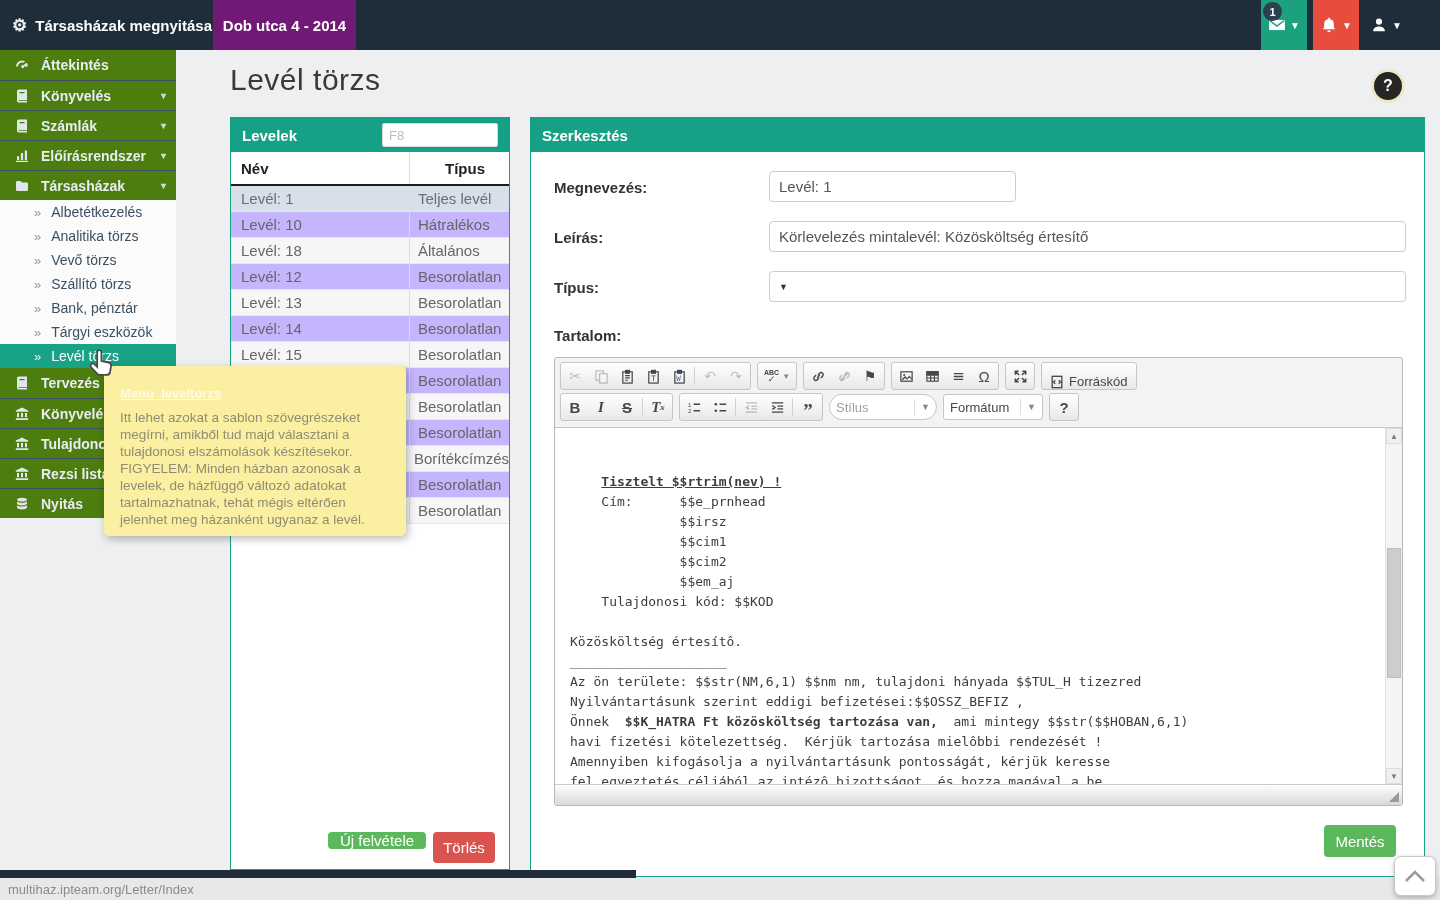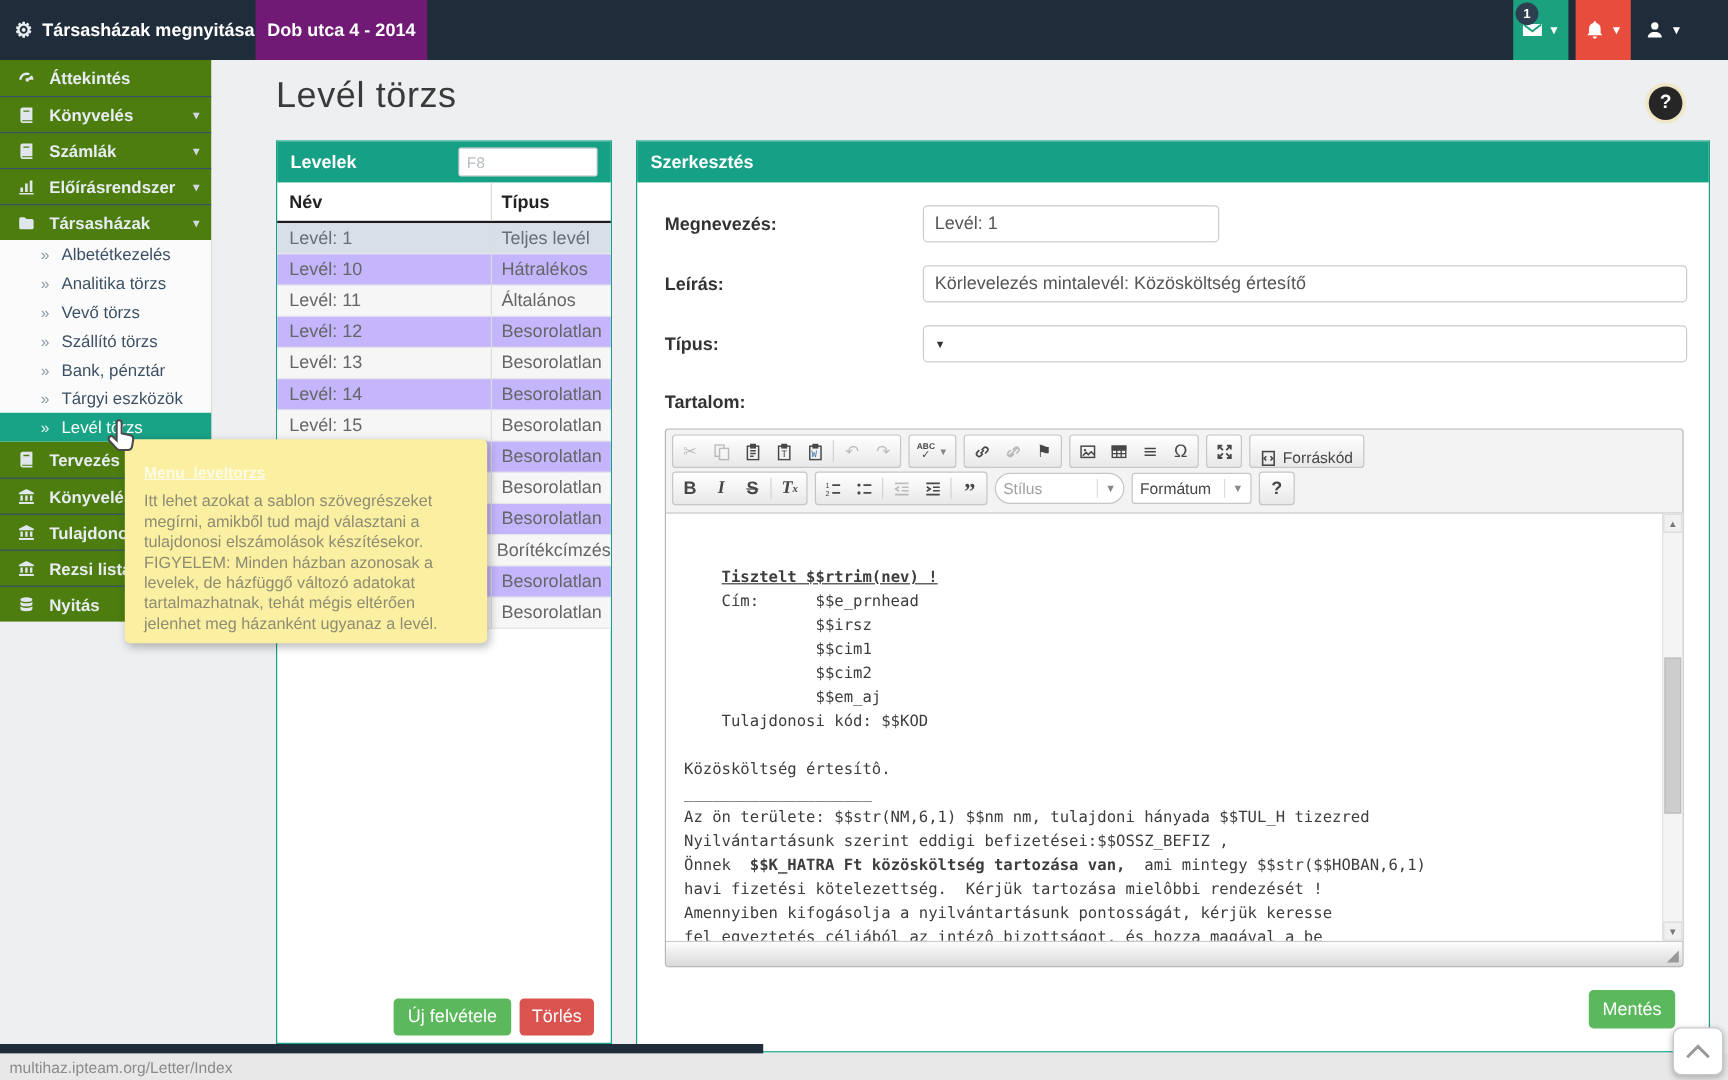--- a/index.html
+++ b/index.html
@@ -41,31 +41,31 @@
   
   .panel { position:absolute; background:#fff; border:1px solid #16a085; }
   #letters-panel { left:230px; top:117px; width:280px; height:753px; }
   #edit-panel { left:530px; top:117px; width:895px; height:760px; }
   .panel-head { height:34px; background:#16a085; color:#fff; font-size:15px; font-weight:bold; display:flex; align-items:center; padding:0 11px; }
   .panel-head .ph-title { flex:1; }
   #letters-search { width:116px; height:24px; border:1px solid #d8d8d8; border-radius:2px; font-size:13px; color:#555; padding:0 6px; font-family:"Liberation Sans",sans-serif; }
   #letters-search::placeholder { color:#b9bec2; }
 
   
-  .tbl-head { height:34px; display:flex; align-items:center; font-size:15px; font-weight:bold; color:#222; border-bottom:2px solid #1c1c1c; }
+  .tbl-head { height:34px; display:flex; align-items:center; font-size:15px; font-weight:bold; color:#222; border-bottom:2px solid #1c1c1c;gap:27px; }
   .cell-n { width:179px; padding-left:10px; border-right:1px solid #ddd; height:100%; display:flex; align-items:center; }
   .cell-t { flex:1; padding-left:8px; height:100%; display:flex; align-items:center; }
   .lrow { height:26px; display:flex; align-items:stretch; font-size:15px; color:#666; border-bottom:1px solid #e6e6e6; cursor:pointer; background:#c4b5fd; }
   .lrow.alt { background:#f6f6f6; }
   .lrow.selected { background:#d9dfe9; color:#686d76; }
   .panel-btns { position:absolute; right:14px; bottom:6px; display:flex; gap:7px; }
   .btn { border:none; border-radius:4px; color:#fff; font-size:15px; font-family:"Liberation Sans",sans-serif; cursor:pointer; }
   .btn-green { background:#5cb85c; }
   .btn-red { background:#d9534f; }
-  #btn-new { width:98px; height:31px; }
+  #btn-new { width:98px; height:17px; }
   #btn-del { width:62px; height:31px; }
   #btn-save { position:absolute; right:28px; bottom:19px; width:72px; height:32px; background:#5cb85c; }
 
   
   .f-label { position:absolute; left:23px; font-size:15px; font-weight:bold; color:#333; }
   .f-input { position:absolute; left:238px; height:31px; border:1px solid #ccc; border-radius:4px; font-size:15px; color:#555; padding:0 9px; font-family:"Liberation Sans",sans-serif; background:#fff; }
   #inp-name { top:53px; width:247px; }
   #inp-desc { top:103px; width:637px; }
   #sel-type { top:153px; width:637px; display:flex; align-items:center; cursor:pointer; }
   #sel-type .sel-val { flex:1; }
@@ -287,21 +287,21 @@
     <div id="rows">
         <div class="lrow selected">
           <span class="cell-n">Levél: 1</span>
           <span class="cell-t">Teljes levél</span>
         </div>
         <div class="lrow">
           <span class="cell-n">Levél: 10</span>
           <span class="cell-t">Hátralékos</span>
         </div>
         <div class="lrow alt">
-          <span class="cell-n">Levél: 11</span>
+          <span class="cell-n">Levél: 18</span>
           <span class="cell-t">Általános</span>
         </div>
         <div class="lrow">
           <span class="cell-n">Levél: 12</span>
           <span class="cell-t">Besorolatlan</span>
         </div>
         <div class="lrow alt">
           <span class="cell-n">Levél: 13</span>
           <span class="cell-t">Besorolatlan</span>
         </div>

